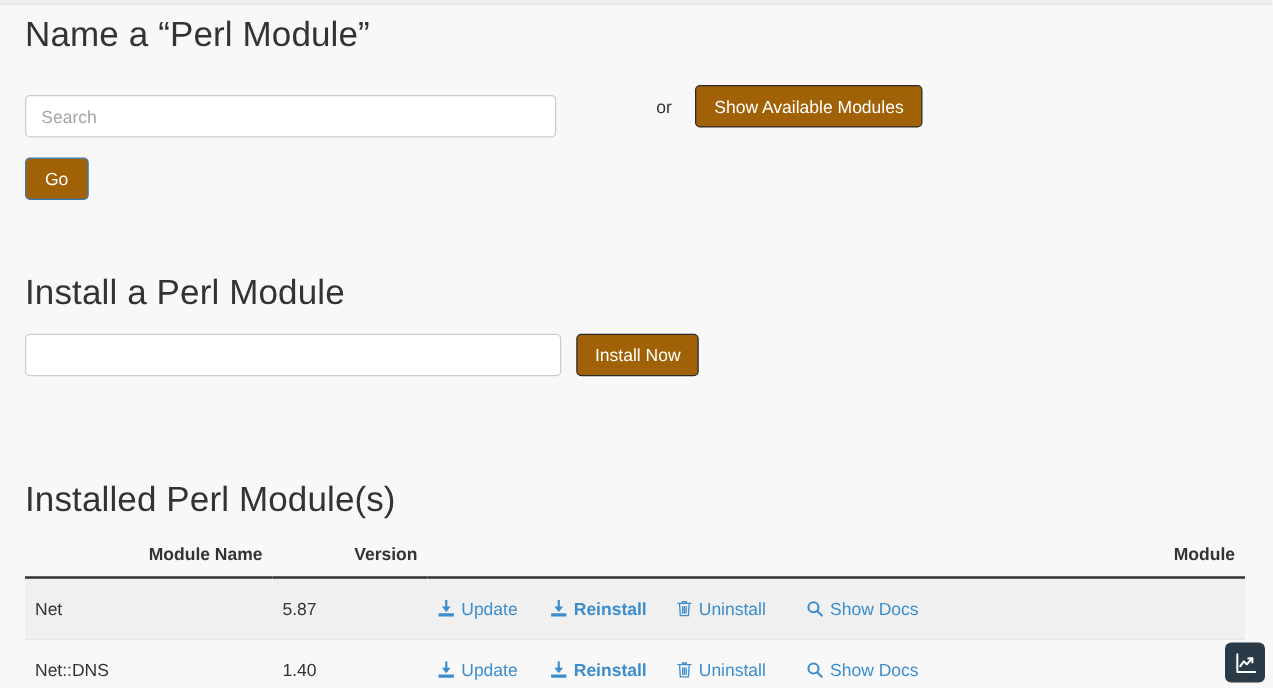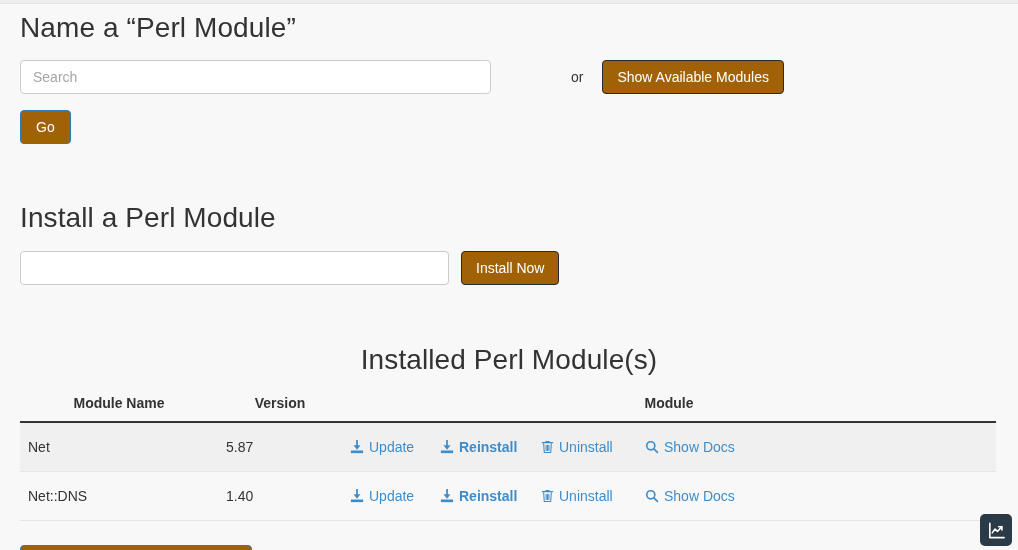--- a/index.html
+++ b/index.html
@@ -48,31 +48,32 @@
   }
   #find-title { padding-top: 6px; }
 
   
   .find-row {
     display: flex;
     align-items: center;
     margin-top: 14px;
   }
   .search-input {
-    width: 471px;
+    width: 425px;
     height: 34px;
     box-sizing: border-box;
     border: 1px solid #cccccc;
     border-radius: 4px;
     background: #ffffff;
     padding: 6px 12px;
     font-size: 14px;
     font-family: "Liberation Sans", sans-serif;
     color: #555555;
     outline: none;
+    margin-top: 16px;
   }
   .search-input::placeholder { color: #a5a5a5; }
   .or-text {
     font-size: 14px;
     color: #333333;
     margin-left: 80px;
     margin-right: 19px;
   }
   .btn {
     display: inline-flex;
@@ -117,29 +118,29 @@
     background: #ffffff;
     padding: 6px 12px;
     font-size: 14px;
     font-family: "Liberation Sans", sans-serif;
     color: #555555;
     outline: none;
   }
   #install-now-btn { margin-left: 12px; }
 
   
-  #installed-title { margin-top: 57px; text-align: center; }
+  #installed-title { margin-top: 81px; }
   table.modules {
     margin-top: 17px;
     width: 976px;
     border-collapse: collapse;
     font-size: 14px;
   }
   table.modules thead th {
-    text-align: center;
+    text-align: right;
     font-weight: bold;
     color: #333333;
     padding: 0 8px 10px 8px;
     border-bottom: 2px solid #333333;
     font-size: 14px;
   }
   table.modules tbody td {
     padding: 16px 8px;
     color: #333333;
     border-bottom: 1px solid #e6e6e6;

